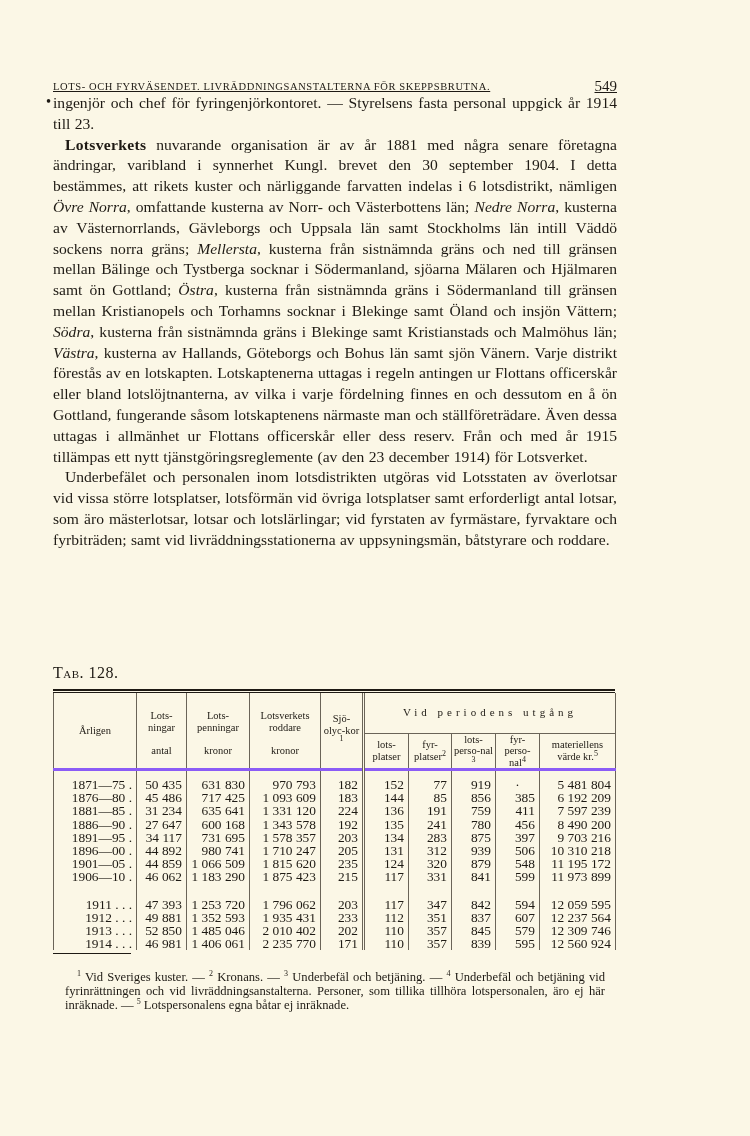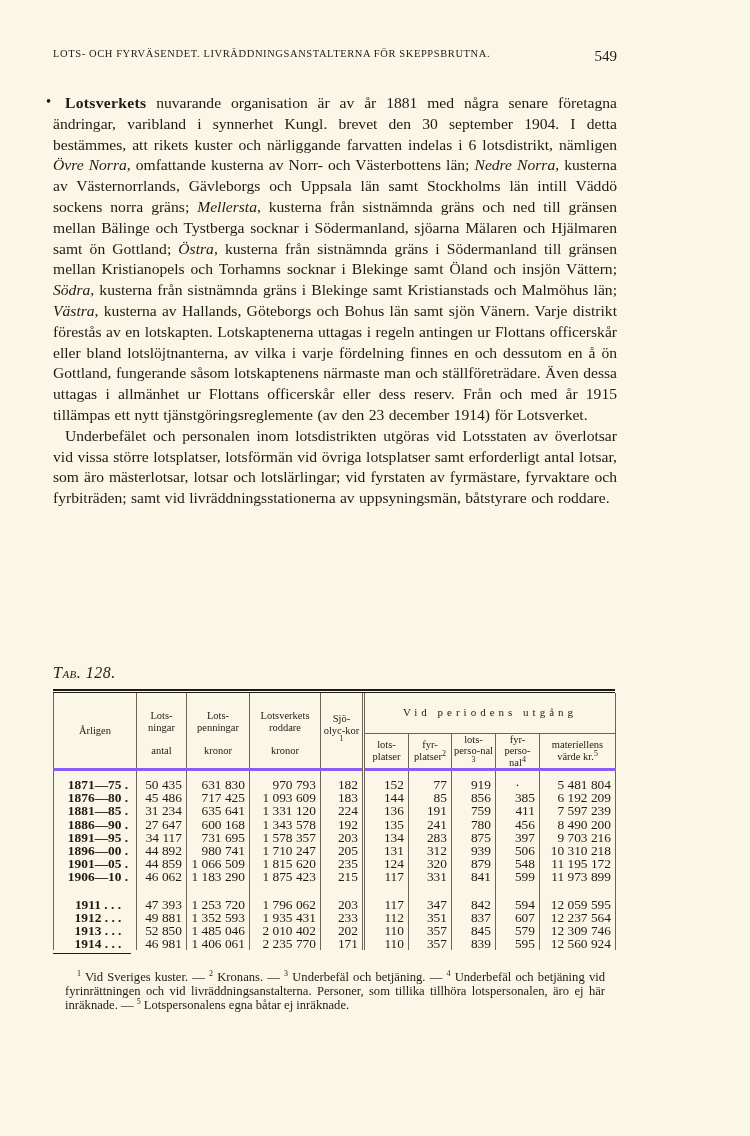--- a/index.html
+++ b/index.html
@@ -5,41 +5,42 @@
   html, body { margin: 0; padding: 0; }
   body {
     width: 750px; height: 1136px; overflow: hidden;
     background: #fbf7e6;
     font-family: "DejaVu Serif", "Liberation Serif", serif;
     color: #1e1a14;
     position: relative;
   }
   .page-inner { position: absolute; left: 53px; top: 0; width: 564px; }
   .running-head {
-    position: absolute; top: 48px; left: 0; width: 564px;
-    display: flex; justify-content: space-between; align-items: flex-start;
+    position: absolute; top: 78px; left: 0; width: 564px;
+    display: flex; justify-content: space-between; align-items: center;
     font-family: "Liberation Serif", serif;
+    text-decoration: underline;
   }
   .running-head .rh-title { font-size: 10.5px; letter-spacing: 0.6px; font-variant: small-caps; text-transform: uppercase; }
   .running-head .rh-page { font-size: 15px; }
   .body-text {
     position: absolute; top: 93px; left: 0; width: 564px;
     font-family: "Liberation Serif", serif;
     font-size: 15.6px; line-height: 20.8px; text-align: justify;
     word-spacing: 0.5px;
   }
   .body-text p { margin: 0; text-indent: 0; }
   .body-text p.indent { text-indent: 12px; }
   .body-text b { font-weight: bold; letter-spacing: 0.3px; }
   .bullet-mark { position: absolute; left: -8px; top: 95px; font-size: 12px; }
   .tab-title {
     position: absolute; top: 664px; left: 0; width: 564px;
     font-family: "Liberation Serif", serif; font-size: 16px;
   }
-  .tab-title .tab-num { font-variant: small-caps; letter-spacing: 0.5px; font-style: italic; }
+  .tab-title .tab-num { font-variant: small-caps; letter-spacing: 0.5px; }
   .tab-title .tab-caption { font-style: italic; position: absolute; left: 133px; }
   .table-wrap { position: absolute; top: 689px; left: 0; width: 562px; }
   .rule-top { border-top: 2px solid #1e1a14; border-bottom: 1px solid #1e1a14; height: 1px; }
   table {
     border-collapse: collapse; width: 562px; table-layout: fixed;
     font-family: "Liberation Serif", serif;
   }
   th {
     font-weight: normal; font-size: 10.5px; line-height: 11.5px;
     border-left: 1px solid #6a6458; padding: 0 1px; vertical-align: middle; text-align: center;
@@ -47,21 +48,21 @@
   th:first-child { border-left: 1px solid #6a6458; }
   th.dbl-left, td.dbl-left { border-left: 3px double #6a6458; }
   th.spanhead { letter-spacing: 4px; font-size: 11px; height: 28px; border-bottom: 1px solid #6a6458; text-align: center; }
   th.unit-top { height: 40px; vertical-align: bottom; padding-bottom: 0; }
   th.unit-bot { height: 22px; vertical-align: middle; }
   .header-rule { border-bottom: 3px solid #8b5cf6; }
   td {
     font-size: 13.4px; line-height: 13.2px; text-align: right; padding: 0 4px;
     border-left: 1px solid #6a6458; white-space: nowrap;
   }
-  td.period { text-align: center; padding-left: 10px; font-weight: bold; }
+  td.period { text-align: right; padding-left: 10px; }
   td.center { text-align: center; }
   tr.gap td { height: 7px; }
   table { border-right: 1px solid #6a6458; }
   .footnote-rule { position: absolute; top: 953px; left: 0; width: 78px; border-top: 1px solid #1e1a14; }
   .footnotes {
     position: absolute; top: 958px; left: 0; width: 564px;
     font-family: "Liberation Serif", serif; font-size: 12.6px; line-height: 14px; text-align: justify;
   }
   .footnotes p { margin: 12px; text-indent: 12px; }
   sup { font-size: 8px; vertical-align: super; line-height: 0; }
@@ -72,20 +73,21 @@
 <div class="page-inner">
 
   <div class="running-head">
     <span class="rh-title">LOTS- OCH FYRVÄSENDET.  LIVRÄDDNINGSANSTALTERNA FÖR SKEPPSBRUTNA.</span>
     <span class="rh-page">549</span>
   </div>
 
   <span class="bullet-mark">•</span>
 
   <div class="body-text">
+    <p>ingenjör och chef för fyringenjörkontoret. — Styrelsens fasta personal uppgick år 1914 till 23.</p>
     <p class="indent"><b>Lotsverkets</b><span> nuvarande organisation är av år 1881 med några senare företagna ändringar, varibland i synnerhet Kungl. brevet den 30 september 1904.  I detta bestämmes, att rikets kuster och närliggande farvatten indelas i 6 lotsdistrikt, nämligen </span><i>Övre Norra</i><span>, omfattande kusterna av Norr- och Västerbottens län; </span><i>Nedre Norra</i><span>, kusterna av Västernorrlands, Gävleborgs och Uppsala län samt Stockholms län intill Väddö sockens norra gräns; </span><i>Mellersta</i><span>, kusterna från sistnämnda gräns och ned till gränsen mellan Bälinge och Tystberga socknar i Södermanland, sjöarna Mälaren och Hjälmaren samt ön Gottland; </span><i>Östra</i><span>, kusterna från sistnämnda gräns i Södermanland till gränsen mellan Kristianopels och Torhamns socknar i Blekinge samt Öland och insjön Vättern; </span><i>Södra</i><span>, kusterna från sistnämnda gräns i Blekinge samt Kristianstads och Malmöhus län; </span><i>Västra</i><span>, kusterna av Hallands, Göteborgs och Bohus län samt sjön Vänern. Varje distrikt förestås av en lotskapten.  Lotskaptenerna uttagas i regeln antingen ur Flottans officerskår eller bland lotslöjtnanterna, av vilka i varje fördelning finnes en och dessutom en å ön Gottland, fungerande såsom lotskaptenens närmaste man och ställföreträdare.  Även dessa uttagas i allmänhet ur Flottans officerskår eller dess reserv.  Från och med år 1915 tillämpas ett nytt tjänstgöringsreglemente (av den 23 december 1914) för Lotsverket.</span></p>
     <p class="indent">Underbefälet och personalen inom lotsdistrikten utgöras vid Lotsstaten av överlotsar vid vissa större lotsplatser, lotsförmän vid övriga lotsplatser samt erforderligt antal lotsar, som äro mästerlotsar, lotsar och lotslärlingar; vid fyrstaten av fyrmästare, fyrvaktare och fyrbiträden; samt vid livräddningsstationerna av uppsyningsmän, båtstyrare och roddare.</p>
   </div>
 
   <div class="tab-title">
     <span class="tab-num">Tab. 128.</span>
   </div>
 
   <div class="table-wrap">
     <div class="rule-top"></div>

